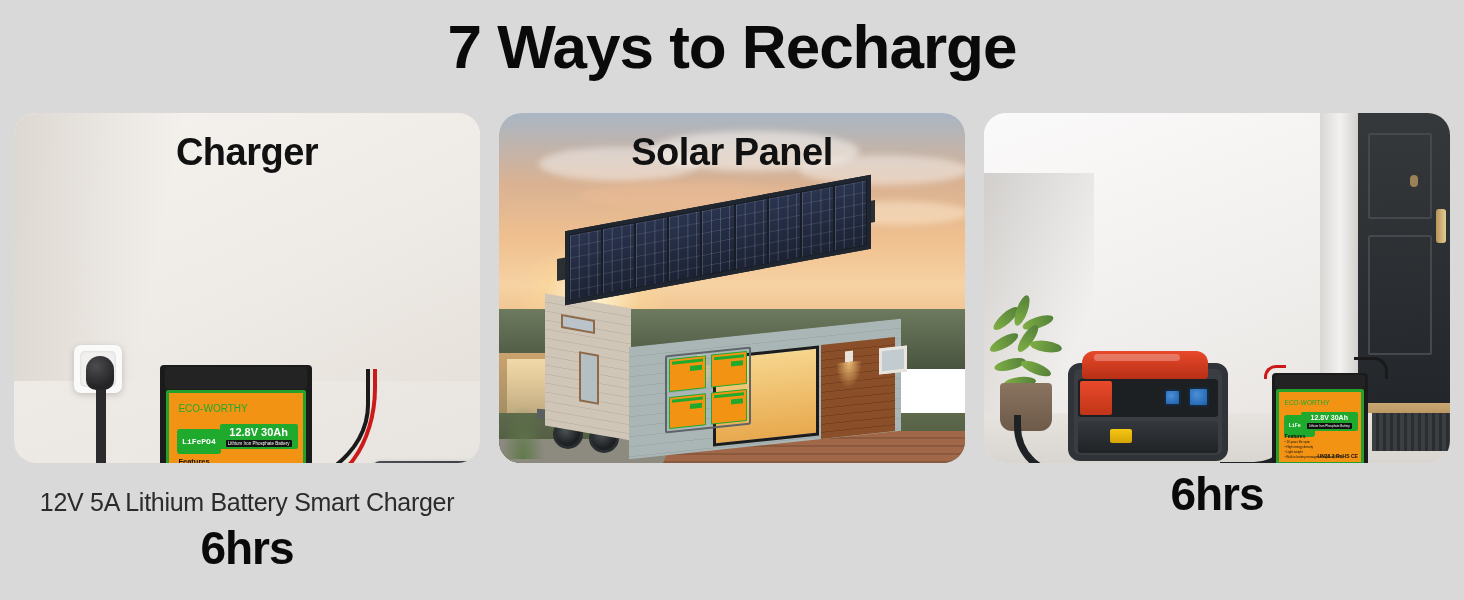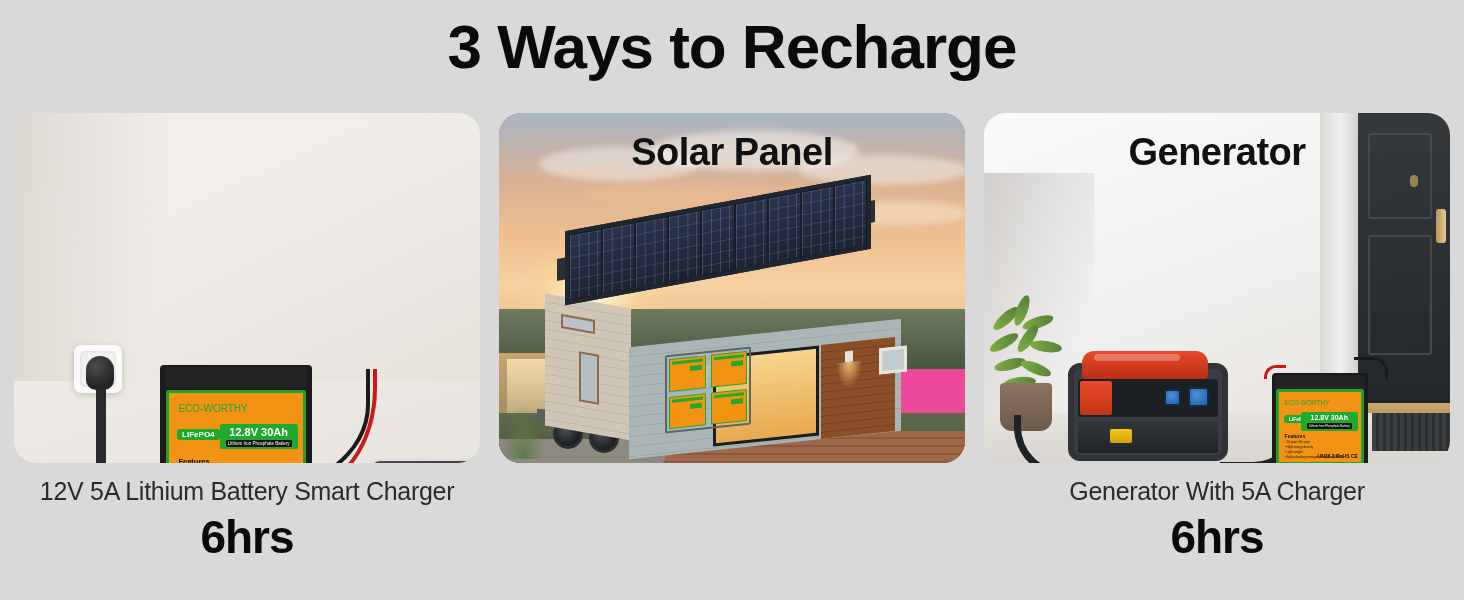--- a/index.html
+++ b/index.html
@@ -55,21 +55,21 @@
     font-weight: 600;
     color: #111;
     letter-spacing: -0.5px;
     z-index: 40;
   }
 
   .caption {
     text-align: center;
     font-size: 25px;
     color: #2b2b2b;
-    margin-top: 14px;
+    margin-top: 25px;
     letter-spacing: -0.3px;
     white-space: nowrap;
   }
   .duration {
     text-align: center;
     font-size: 46px;
     font-weight: 700;
     color: #0a0a0a;
     margin-top: 4px;
     letter-spacing: -1px;
@@ -110,21 +110,21 @@
   .bat-top{ position:absolute; left:3%; top:2px; width:94%; height:15%;
     background:#232323; border-radius:3px; }
   .bat-face{
     position:absolute; left:4%; top:17%; width:92%; height:79%;
     background:#f39313; border:3px solid #24a12c; border-radius:2px;
     overflow:hidden;
   }
   .bat-brand{ position:absolute; left:7%; top:9%; font-weight:400; color:#1faa2e; }
   .bat-chem{
     position:absolute; left:6%; top:32%; background:#1faa2e; color:#fff;
-    font-weight:700; border-radius:3px; padding:1px 5px;
+    font-weight:700; border-radius:3px; padding:8px 5px;font-family:Liberation Mono, monospace;
   }
   .bat-spec{
     position:absolute; right:4%; top:28%; background:#1faa2e; color:#fff;
     font-weight:700; border-radius:2px; padding:2px 6px; text-align:center;
   }
   .bat-spec-sub{ display:block; font-weight:400; background:#111; color:#fff;
     margin-top:2px; border-radius:1px; padding:1px 2px; }
   .bat-feat-h{ position:absolute; left:7%; top:58%; font-weight:700; color:#111; }
   .bat-feat{ position:absolute; left:7%; top:68%; list-style:none; color:#111; }
   .bat-feat li{ margin-bottom:1px; white-space:nowrap; }
@@ -151,21 +151,21 @@
     border-bottom-right-radius:80px 110px; z-index:13; pointer-events:none;
   }
   
   .charger-unit{
     position:absolute; left:358px; top:348px; width:104px; height:52px;
     background: linear-gradient(165deg,#4a4f55,#24272b);
     border-radius:8px; z-index:15; box-shadow:0 3px 6px rgba(0,0,0,.3);
   }
 
   
-  .p2 { background:#ec4899; }
+  .p2 { background:#ffffff; }
   .p2-sky{
     position:absolute; left:0; top:0; width:100%; height:230px;
     background: linear-gradient(180deg,#a9b6c4 0%,#d9b293 30%,#f0c08f 55%,#f6d2a3 75%,#e9b77f 100%);
   }
   .p2-sun{
     position:absolute; left:18px; top:128px; width:150px; height:110px;
     background: radial-gradient(ellipse at center, rgba(255,247,214,.95), rgba(255,220,150,.35) 45%, rgba(255,220,150,0) 72%);
   }
   .cloud{ position:absolute; background: rgba(255,255,255,.42); border-radius:50%; filter: blur(3px); }
   .c1{ left:40px; top:34px; width:160px; height:34px; }
@@ -411,21 +411,21 @@
     position:absolute; left:370px; top:244px; width:34px; height:22px;
     border-top:3px solid #1a1a1a; border-right:3px solid #1a1a1a;
     border-top-right-radius:14px; z-index:13;
   }
 </style>
 </head>
 <body>
 
 <div>
 
-  <div class="page-title">3 Ways to Recharge</div>
+  <div class="page-title">7 Ways to Recharge</div>
 
   <div class="panels">
 
     <div class="panel-col">
       <div class="panel p1">
         <div class="p1-wall"></div>
         <div class="p1-wallshadow"></div>
 
         <div class="socket"></div>
         <div class="plug"></div>
@@ -448,20 +448,21 @@
           </div>
         </div>
 
         <div class="charger-unit">
           
           
           
           
         </div>
 
+        <div class="panel-title">Charger</div>
       </div>
       <div class="caption">12V 5A Lithium Battery Smart Charger</div>
       <div class="duration">6hrs</div>
     </div>
 
     <div class="panel-col">
       <div class="panel p2">
         <div class="p2-sky"></div>
         <div class="cloud c1"></div>
         <div class="cloud c2"></div>
@@ -577,20 +578,18 @@
             <ul class="bat-feat">
               <li>10 years life span</li>
               <li>High energy density</li>
               <li>Light weight</li>
               <li>Built-in battery management system(BMS)</li>
             </ul>
             <div class="bat-certs">UN38.3  RoHS  CE</div>
           </div>
         </div>
 
-        <div class="panel-title">Generator</div>
       </div>
-      <div class="caption">Generator With 5A Charger</div>
       <div class="duration">6hrs</div>
     </div>
 
   </div>
 </div>
 
 </body></html>

